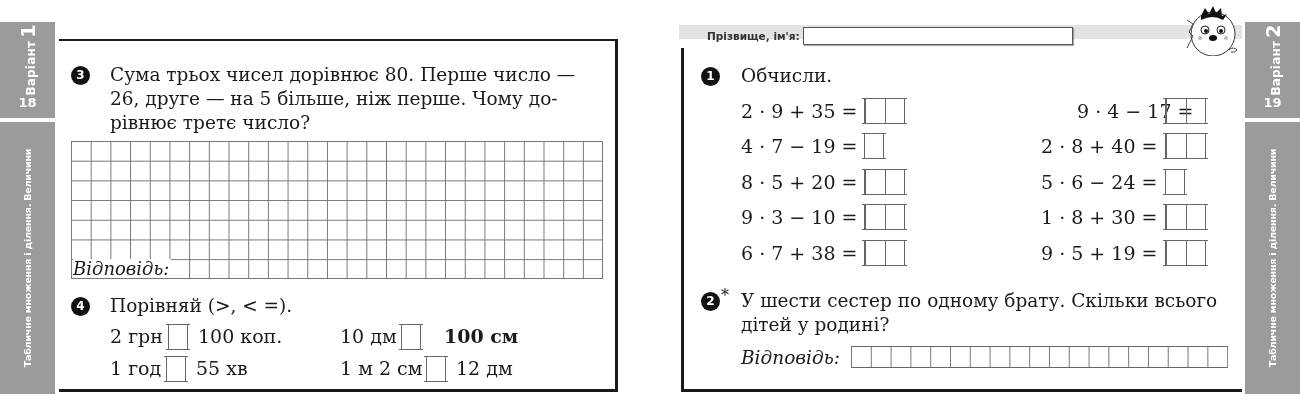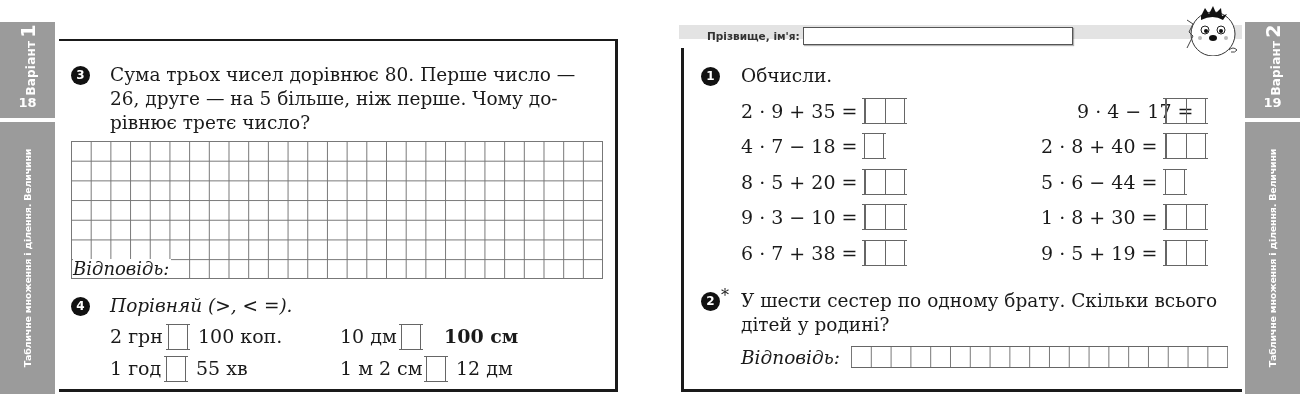--- a/index.html
+++ b/index.html
@@ -69,21 +69,21 @@
 
 <div class="task-num" style="left:71px; top:66px;">3</div>
 <div class="task-text" style="left:110px; top:63px;">Сума трьох чисел дорівнює 80. Перше число —</div>
 <div class="task-text" style="left:110px; top:87px;">26, друге — на 5 більше, ніж перше. Чому до-</div>
 <div class="task-text" style="left:110px; top:111px;">рівнює третє число?</div>
 
 <div class="grid-big"></div>
 <div class="answer-label-big">Відповідь:</div>
 
 <div class="task-num" style="left:71px; top:297px;">4</div>
-<div class="task-text" style="left:110px; top:294px;font-style:italic;">Порівняй (&gt;, &lt; =).</div>
+<div class="task-text" style="left:110px; top:294px;">Порівняй (&gt;, &lt; =).</div>
 
 <div class="expr" style="left:110px; top:323px;">2 грн</div>
 <div class="box w1" style="left:168px; top:324px;"></div>
 <div class="expr" style="left:198px; top:323px;">100 коп.</div>
 
 <div class="expr" style="left:340px; top:323px;">10 дм</div>
 <div class="box w1" style="left:401px; top:324px;"></div>
 <div class="expr" style="left:444px; top:323px;font-weight:bold;">100 см</div>
 
 <div class="expr" style="left:110px; top:355px;">1 год</div>
@@ -123,34 +123,34 @@
   <div class="topic-text">Табличне множення і ділення. Величини</div>
 </div>
 
 <div class="frame-right"></div>
 
 <div class="task-num" style="left:701px; top:67px;">1</div>
 <div class="task-text" style="left:741px; top:64px;">Обчисли.</div>
 
 <div class="expr" style="left:741px; top:98px;">2 · 9 + 35 =</div>
 <div class="box w2" style="left:864px; top:98px;"></div>
-<div class="expr" style="left:741px; top:133px;">4 · 7 − 18 =</div>
+<div class="expr" style="left:741px; top:133px;">4 · 7 − 19 =</div>
 <div class="box w1" style="left:864px; top:133px;"></div>
 <div class="expr" style="left:741px; top:169px;">8 · 5 + 20 =</div>
 <div class="box w2" style="left:864px; top:169px;"></div>
 <div class="expr" style="left:741px; top:204px;">9 · 3 − 10 =</div>
 <div class="box w2" style="left:864px; top:204px;"></div>
 <div class="expr" style="left:741px; top:240px;">6 · 7 + 38 =</div>
 <div class="box w2" style="left:864px; top:240px;"></div>
 
 <div class="expr" style="left:1041px; top:98px;margin-left:36px;">9 · 4 − 17 =</div>
 <div class="box w2" style="left:1165px; top:98px;"></div>
 <div class="expr" style="left:1041px; top:133px;">2 · 8 + 40 =</div>
 <div class="box w2" style="left:1165px; top:133px;"></div>
-<div class="expr" style="left:1041px; top:169px;">5 · 6 − 44 =</div>
+<div class="expr" style="left:1041px; top:169px;">5 · 6 − 24 =</div>
 <div class="box w1" style="left:1165px; top:169px;"></div>
 <div class="expr" style="left:1041px; top:204px;">1 · 8 + 30 =</div>
 <div class="box w2" style="left:1165px; top:204px;"></div>
 <div class="expr" style="left:1041px; top:240px;">9 · 5 + 19 =</div>
 <div class="box w2" style="left:1165px; top:240px;"></div>
 
 <div class="task-num" style="left:701px; top:292px;">2</div>
 <div class="star" style="left:721px; top:286px;">*</div>
 <div class="task-text" style="left:741px; top:289px;">У шести сестер по одному брату. Скільки всього</div>
 <div class="task-text" style="left:741px; top:313px;">дітей у родині?</div>

